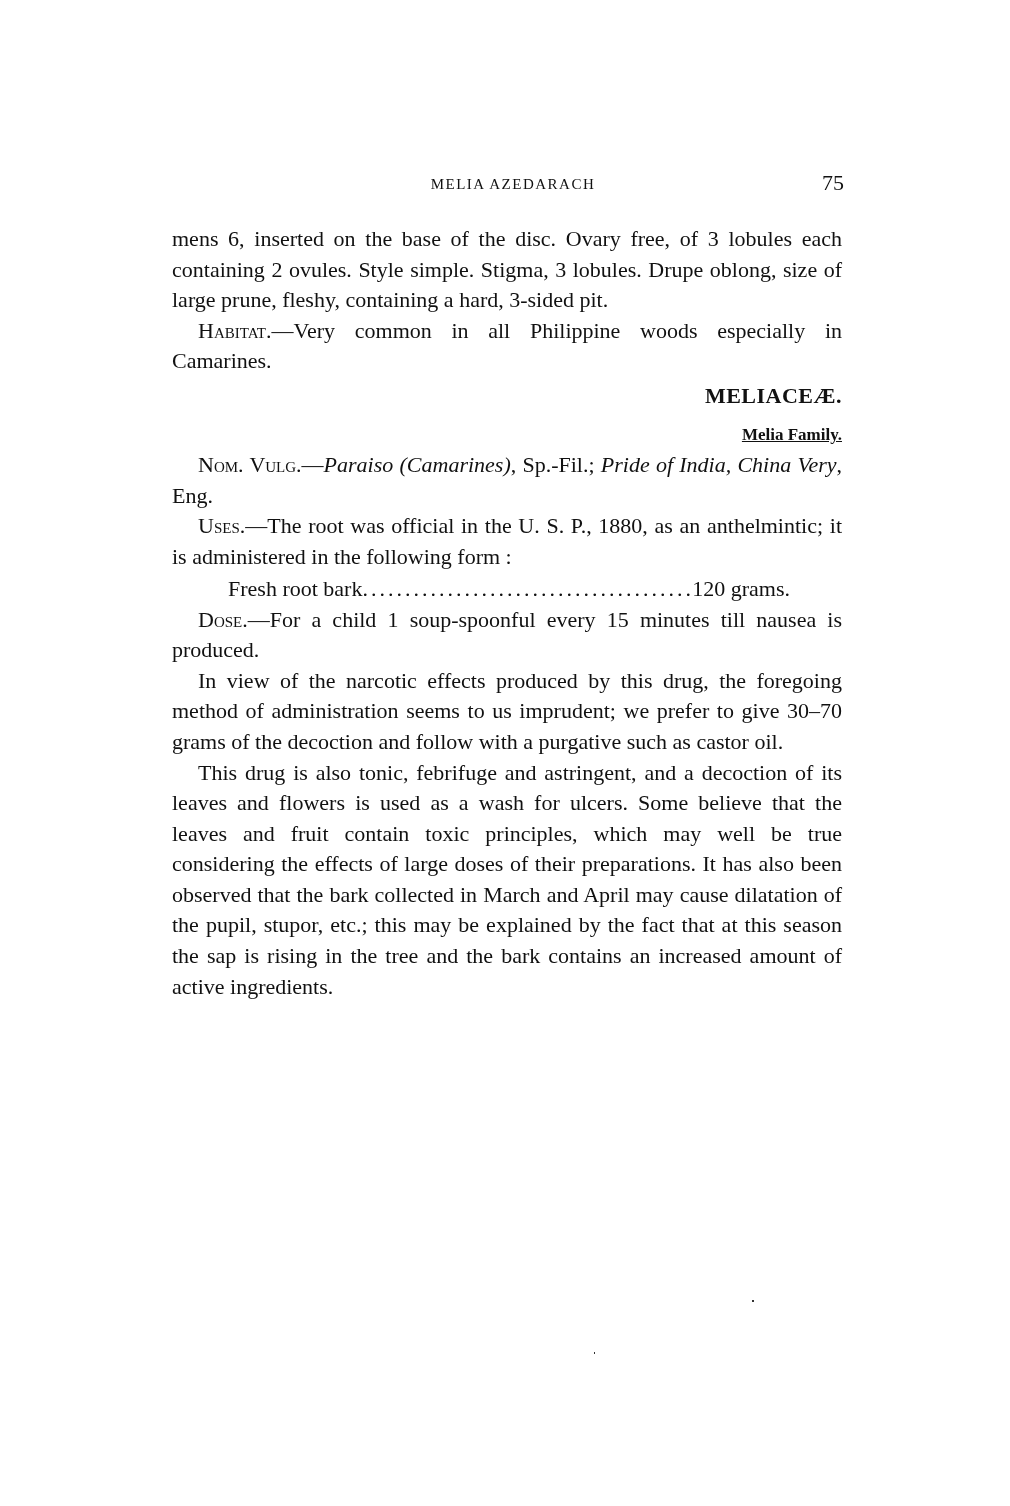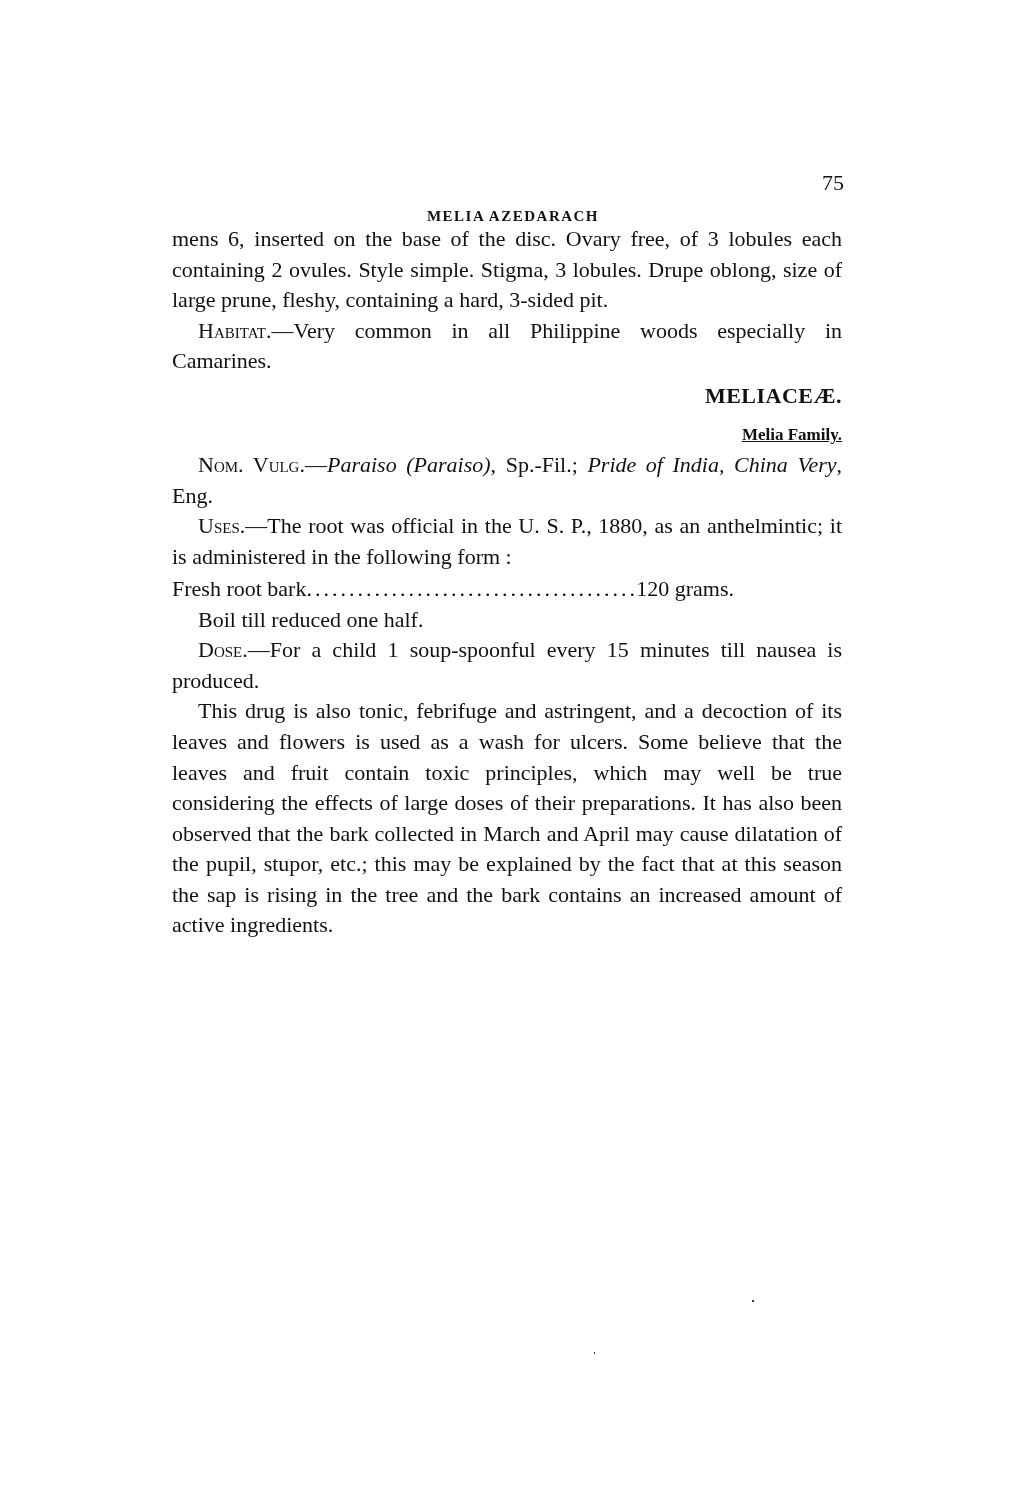--- a/index.html
+++ b/index.html
@@ -1,32 +1,32 @@
 <!DOCTYPE html>
 <html><head>
 <meta charset="utf-8">
 <style>
   html, body { margin: 0; padding: 0; background: #ffffff; }
   body { width: 1010px; height: 1506px; position: relative; overflow: hidden;
          font-family: "Liberation Serif", "DejaVu Serif", serif; color: #111; }
   .page { position: absolute; left: 172px; top: 170px; width: 670px; }
   .running-head { position: relative; height: 30px; }
   .running-title { position: absolute; left: 12px; right: 0; text-align: center; top: 6px;
-                   font-size: 15px; font-weight: bold; letter-spacing: 1.5px; margin-top: 32px; }
+                   font-size: 15px; font-weight: normal; letter-spacing: 1.5px; }
   .page-number { position: absolute; right: -2px; top: 0; font-size: 22px; }
   .text { font-size: 22px; line-height: 30.6px; text-align: justify; }
   .text p { margin: 0; }
   .indent { text-indent: 26px; }
   .first { margin-top: 24px !important; }
   .sc { font-variant: small-caps; margin-top: 34px; }
   .center { text-align: right; font-weight: bold; }
   .family { font-size: 22px; margin-top: 4px; letter-spacing: 0.5px; }
   .family-en { font-size: 17px; margin-top: 8px; text-decoration: underline; }
   .species { font-size: 22px; margin-top: 6px; }
-  .recipe { width: 562px; }
+  .recipe { margin-left: 56px; width: 562px; }
   .recipe-row { display: flex; font-size: 22px; line-height: 32px; }
   .recipe-row .item { white-space: nowrap; }
   .recipe-row .dots { flex: 1; overflow: hidden; white-space: nowrap; letter-spacing: 3px; }
   .recipe-row .qty { white-space: nowrap; }
   .speck { position: absolute; width: 2px; height: 2px; background: #333; }
 </style>
 </head>
 <body>
 
 <div class="page">
@@ -36,34 +36,34 @@
   </div>
 
   <div class="text">
     <p class="first">mens 6, inserted on the base of the disc. Ovary free, of 3 lobules each containing 2 ovules. Style simple. Stigma, 3 lobules. Drupe oblong, size of large prune, fleshy, containing a hard, 3-sided pit.</p>
 
     <p class="indent"><span class="sc">Habitat.</span><span>—Very common in all Philippine woods especially in Camarines.</span></p>
 
     <div class="center family">MELIACEÆ.</div>
     <div class="center family-en">Melia Family.</div>
 
-    <p class="indent"><span class="sc">Nom. Vulg.</span><span>—</span><i>Paraiso</i> <i>(Paraiso)</i><span>, Sp.-Fil.; </span><i>Pride of India, China Very</i><span>, Eng.</span></p>
+    <p class="indent"><span class="sc">Nom. Vulg.</span><span>—</span><i>Paraiso</i> <i>(Camarines)</i><span>, Sp.-Fil.; </span><i>Pride of India, China Very</i><span>, Eng.</span></p>
 
     <p class="indent"><span class="sc">Uses.</span><span>—The root was official in the U. S. P., 1880, as an anthelmintic; it is administered in the following form :</span></p>
 
     <div class="recipe">
       <div class="recipe-row">
         <span class="item">Fresh root bark</span>
         <span class="dots">........................................</span>
         <span class="qty">120 grams.</span>
       </div>
     </div>
 
-    <p class="indent">Boil till reduced one half.</p>
 
     <p class="indent"><span class="sc">Dose.</span><span>—For a child 1 soup-spoonful every 15 minutes till nausea is produced.</span></p>
 
+    <p class="indent">In view of the narcotic effects produced by this drug, the foregoing method of administration seems to us imprudent; we prefer to give 30–70 grams of the decoction and follow with a purgative such as castor oil.</p>
     <p class="indent">This drug is also tonic, febrifuge and astringent, and a decoction of its leaves and flowers is used as a wash for ulcers. Some believe that the leaves and fruit contain toxic principles, which may well be true considering the effects of large doses of their preparations. It has also been observed that the bark collected in March and April may cause dilatation of the pupil, stupor, etc.; this may be explained by the fact that at this season the sap is rising in the tree and the bark contains an increased amount of active ingredients.</p>
   </div>
 </div>
 
 <div class="speck" style="left:752px;top:1300px"></div>
 <div class="speck" style="left:594px;top:1352px;width:1px"></div>
 
 </body></html>

